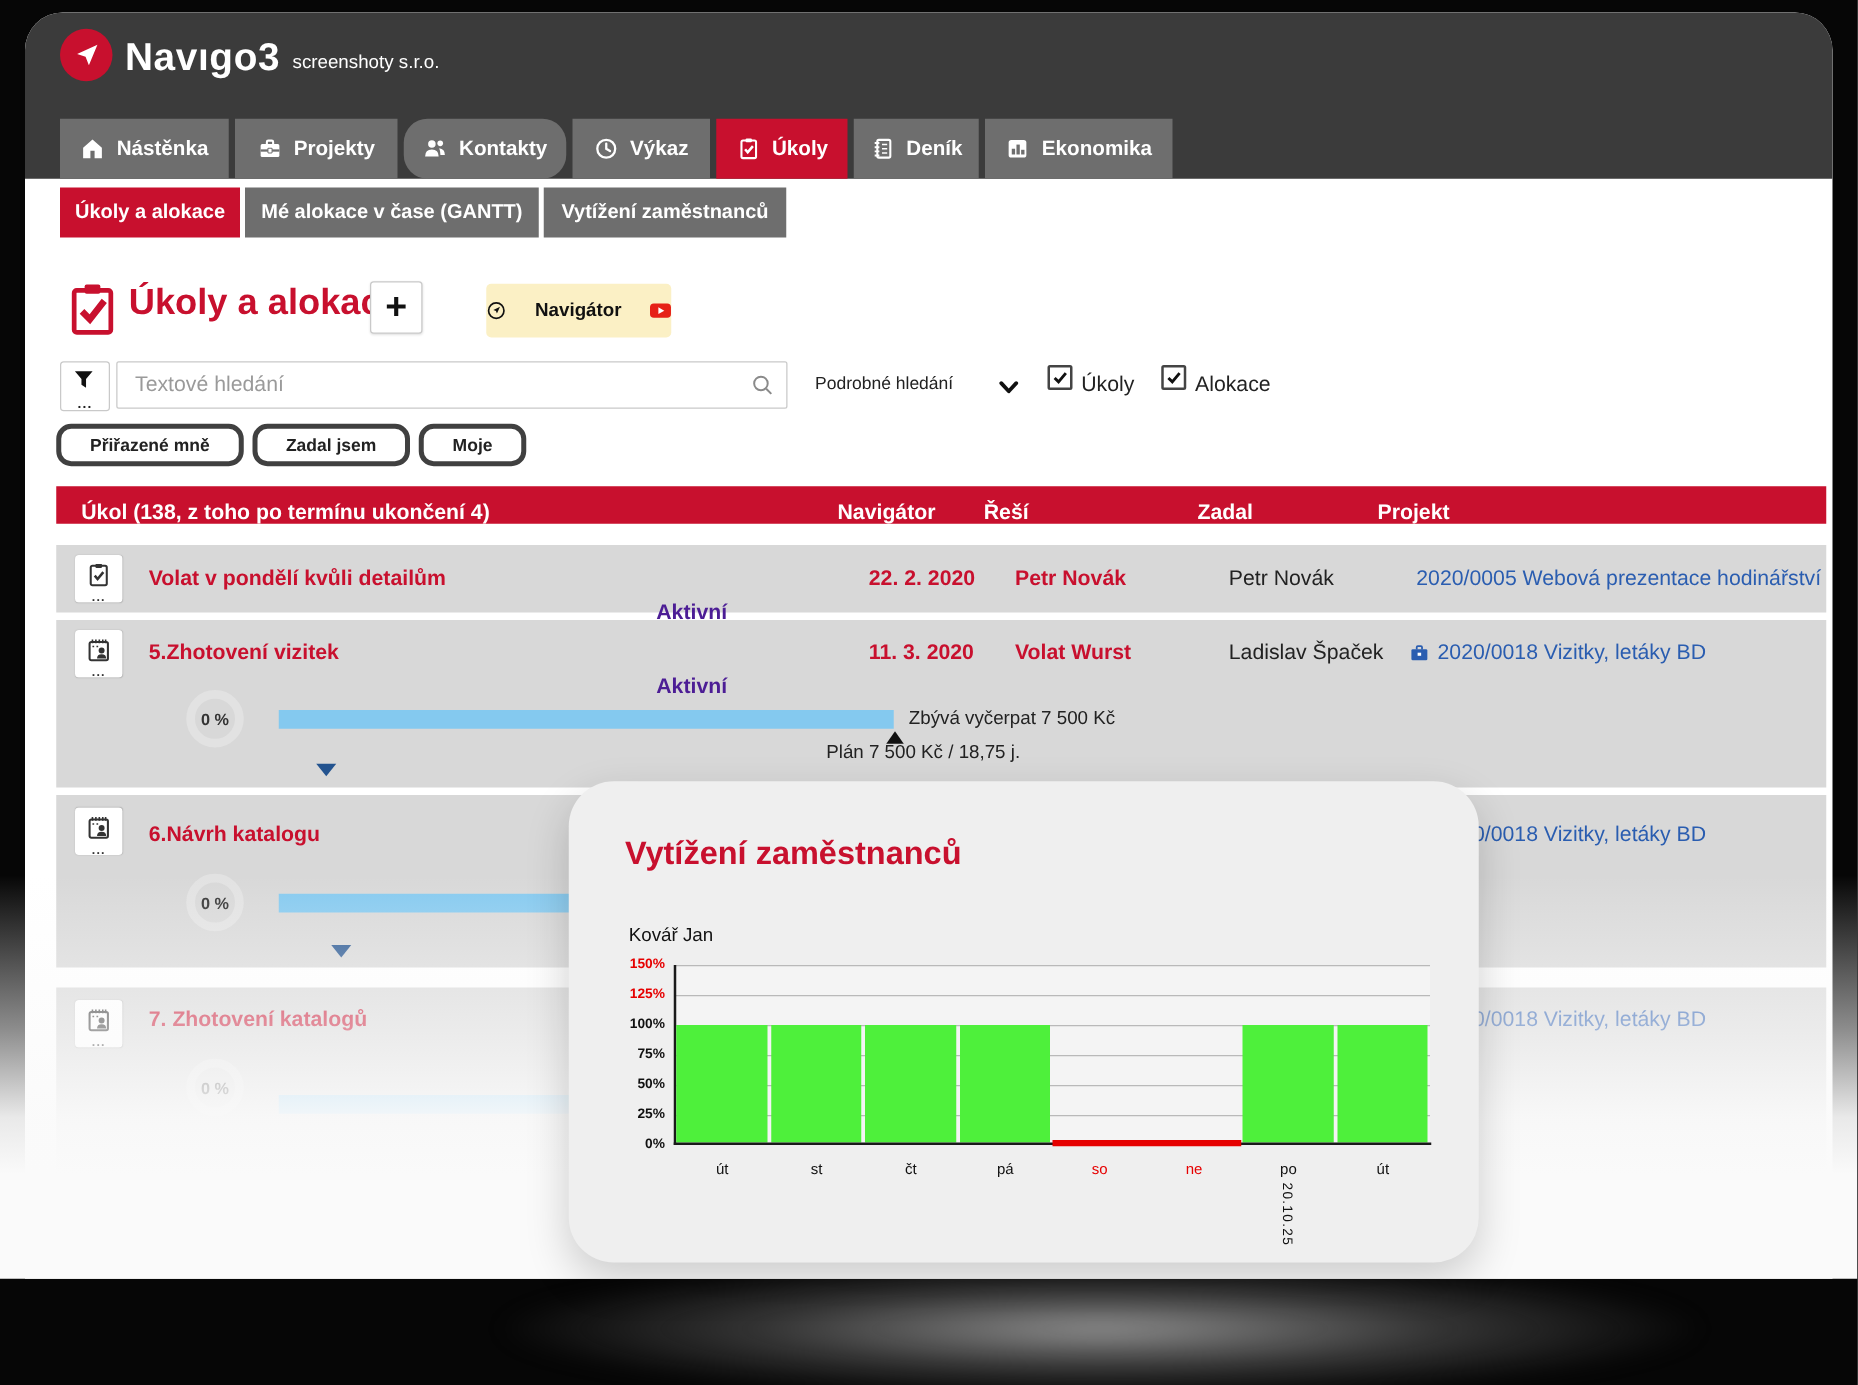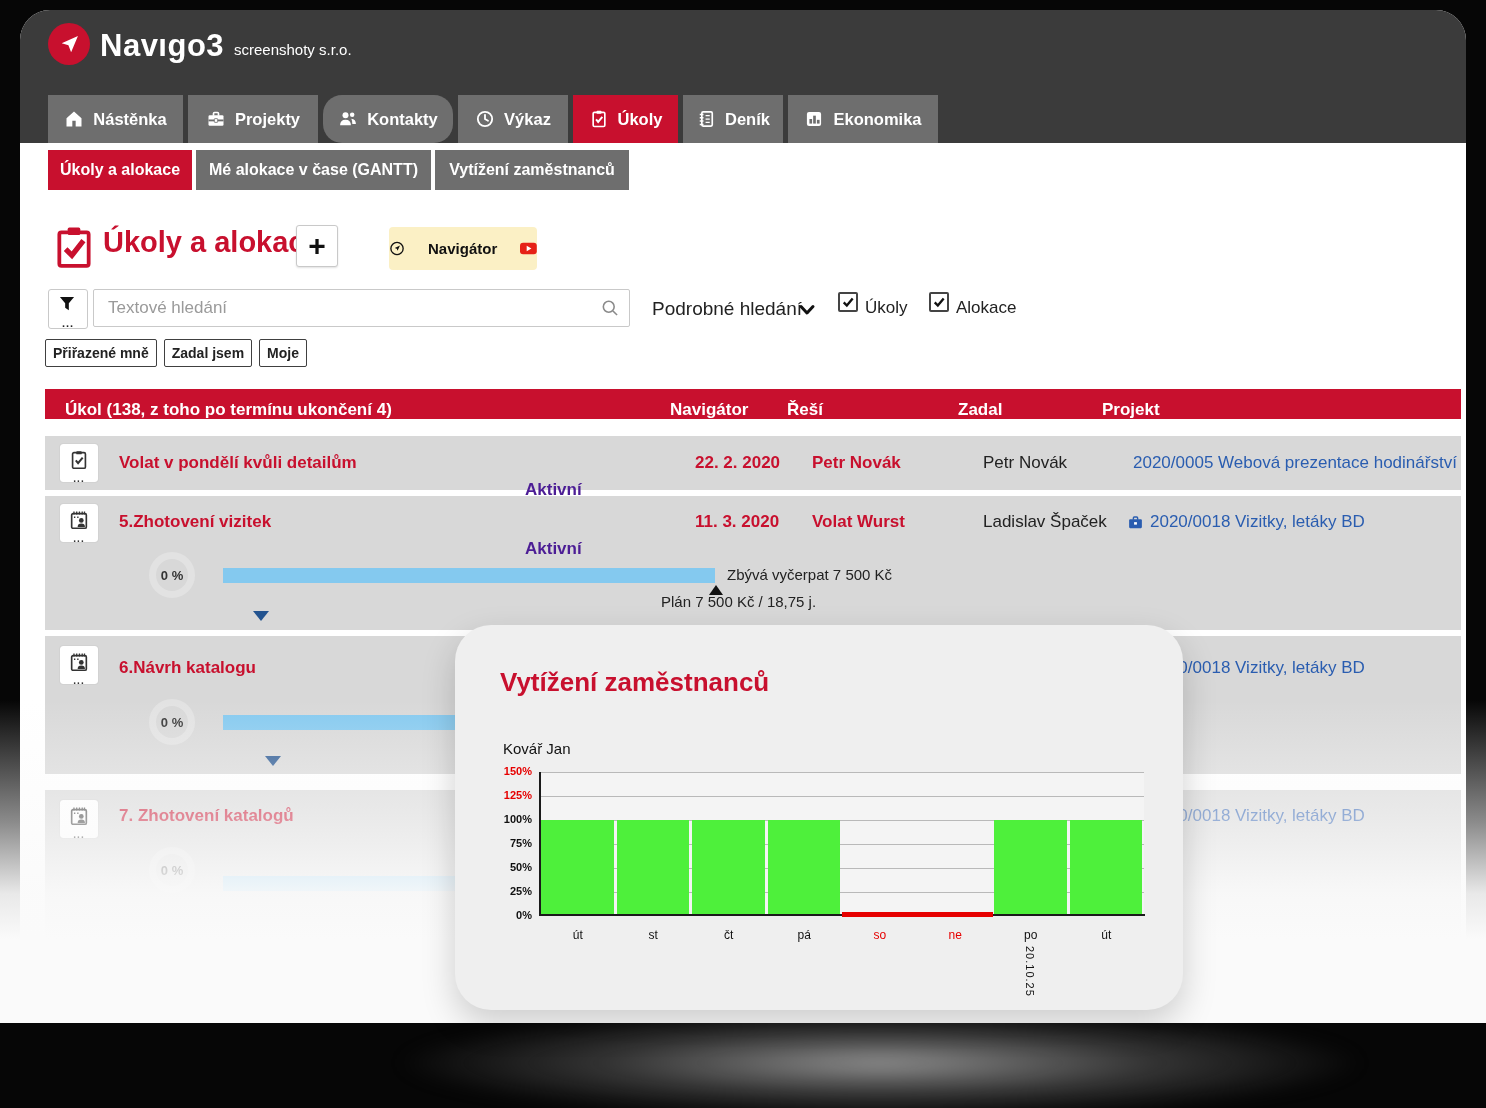--- a/index.html
+++ b/index.html
@@ -22,25 +22,25 @@
   .subtab.active{background:#c8102e;}
 
   #page-title{position:absolute;left:83px;top:216px;color:#c8102e;font-size:29px;font-weight:bold;}
   #add-btn{position:absolute;left:276px;top:215px;width:40px;height:40px;background:#fff;border:1px solid #c9c9c9;border-radius:3px;box-shadow:0 1px 2px rgba(0,0,0,.12);display:flex;align-items:center;justify-content:center;font-size:30px;font-weight:bold;color:#111;cursor:pointer;}
   #navigator-btn{position:absolute;left:369px;top:217px;width:148px;height:43px;background:#fbf0c5;border-radius:4px;display:flex;align-items:center;justify-content:flex-start;gap:23px;font-size:15px;font-weight:bold;color:#111;cursor:pointer;}
 
   #filter-btn{position:absolute;left:28px;top:279px;width:38px;height:38px;background:#fff;border:1px solid #c9c9c9;border-radius:3px;cursor:pointer;}
   #filter-btn .dots{position:absolute;left:0;right:0;bottom:-1px;text-align:center;font-size:11px;font-weight:bold;color:#222;letter-spacing:1px;}
   #search-input{position:absolute;left:73px;top:279px;width:537px;height:38px;box-sizing:border-box;border:1px solid #c9c9c9;border-radius:2px;font-size:17px;padding:0 36px 0 14px;color:#333;font-family:"Liberation Sans",sans-serif;outline:none;}
   #search-input::placeholder{color:#9a9a9a;}
-  #advanced-label{position:absolute;left:632px;top:288px;font-size:19px;color:#222;}
+  #advanced-label{position:absolute;left:632px;top:288px;font-size:14px;color:#222;}
   .checkbox{position:absolute;top:282px;width:20px;height:20px;background:#fff;border:2px solid #444;border-radius:2px;box-sizing:border-box;cursor:pointer;display:flex;align-items:center;justify-content:center;}
   .cb-label{position:absolute;top:288px;font-size:17px;color:#222;}
 
-  .chip{display:inline-flex;align-items:center;height:26px;padding:0 7px;background:#fff;border:1px solid #404040;border-radius:2px;font-size:14px;font-weight:bold;color:#222;cursor:pointer;}
+  .chip{display:inline-flex;align-items:center;height:26px;padding:0 23px;background:#fff;border:4px solid #404040;border-radius:12px;font-size:14px;font-weight:bold;color:#222;cursor:pointer;}
   #chips{position:absolute;left:25px;top:329px;display:flex;gap:7px;}
 
   #thead{position:absolute;left:25px;top:379px;width:1416px;height:30px;background:#c8102e;color:#fff;font-size:17px;font-weight:bold;}
   .hcell{position:absolute;top:0;height:42px;display:flex;align-items:center;}
 
   .row{position:absolute;left:25px;width:1416px;background:#d8d8d8;}
   .iconbox{position:absolute;width:38px;height:38px;background:#fff;border-radius:3px;box-shadow:0 0 1px rgba(0,0,0,.25);cursor:pointer;}
   .iconbox svg{position:absolute;left:8px;top:4px;}
   .iconbox .dots{position:absolute;left:0;right:0;bottom:-2px;text-align:center;font-size:10px;font-weight:bold;color:#333;letter-spacing:1px;}
   .rtitle{position:absolute;font-size:17px;font-weight:bold;color:#c8102e;line-height:26px;cursor:pointer;}

